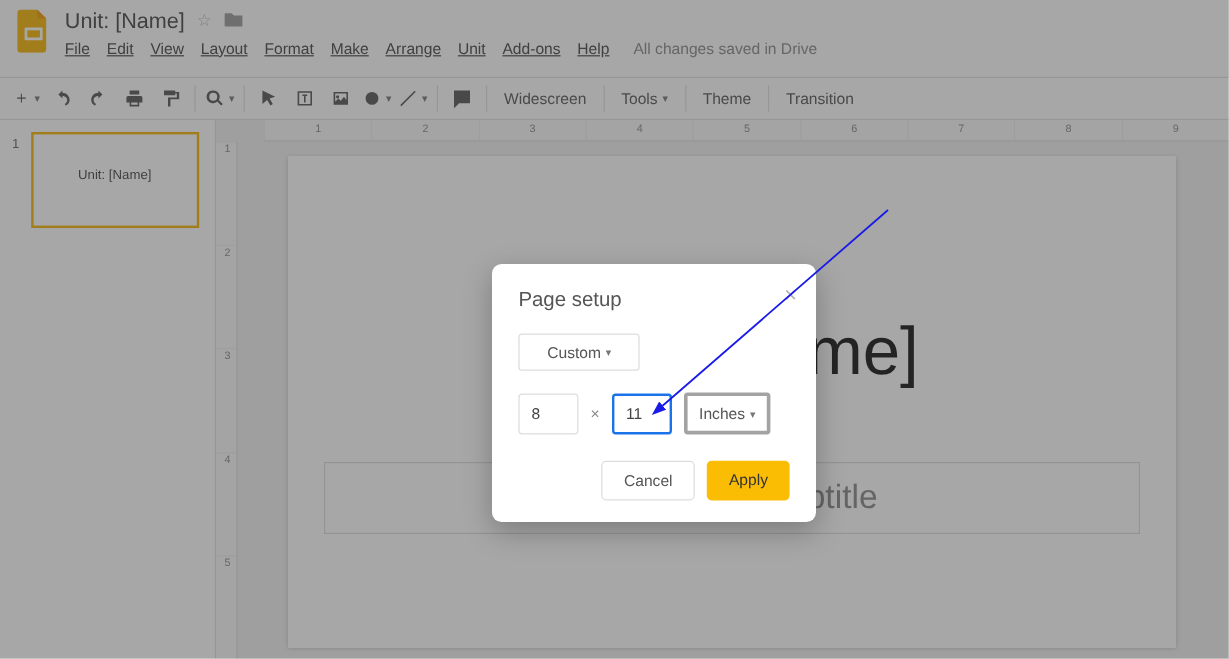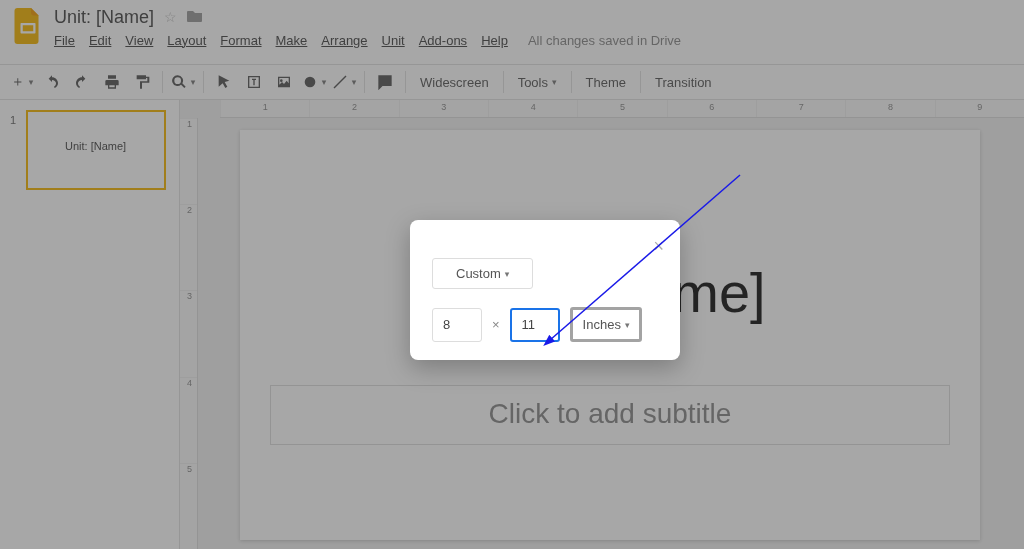--- a/index.html
+++ b/index.html
@@ -255,33 +255,38 @@
         <div class="slide-sub-box">
           <span class="slide-sub">Click to add subtitle</span>
         </div>
       </div>
     </div>
   </div>
 
   <div class="dim-overlay"></div>
 
   <div class="dialog">
+    <div class="dialog-title">Page setup</div>
     <span class="dialog-close">×</span>
     <div class="size-select">
       <span>Custom</span>
         <span class="caret">▾</span>
     </div>
     <div class="dim-row">
       <input class="dim-input" value="8" style="">
       <span class="dim-x">×</span>
       <input class="dim-input focused" value="11" style="">
       <div class="unit-select">
         <span>Inches</span>
           <span class="caret">▾</span>
       </div>
+    </div>
+    <div class="btn-row">
+      <div class="btn btn-cancel">Cancel</div>
+      <div class="btn btn-apply">Apply</div>
     </div>
   </div>
 
   <svg class="arrow-svg" viewBox="0 0 220 180">
     <defs>
         <marker id="ah" markerWidth="10" markerHeight="10" refX="2" refY="3" orient="auto">
       <path d="M0,0 L0,6 L8,3 z" fill="#1a1ae8"></path>
         </marker>
       </defs>
     <line x1="200" y1="5" x2="10" y2="170" stroke="#1a1ae8" stroke-width="1.5" marker-end="url(#ah)"></line>

